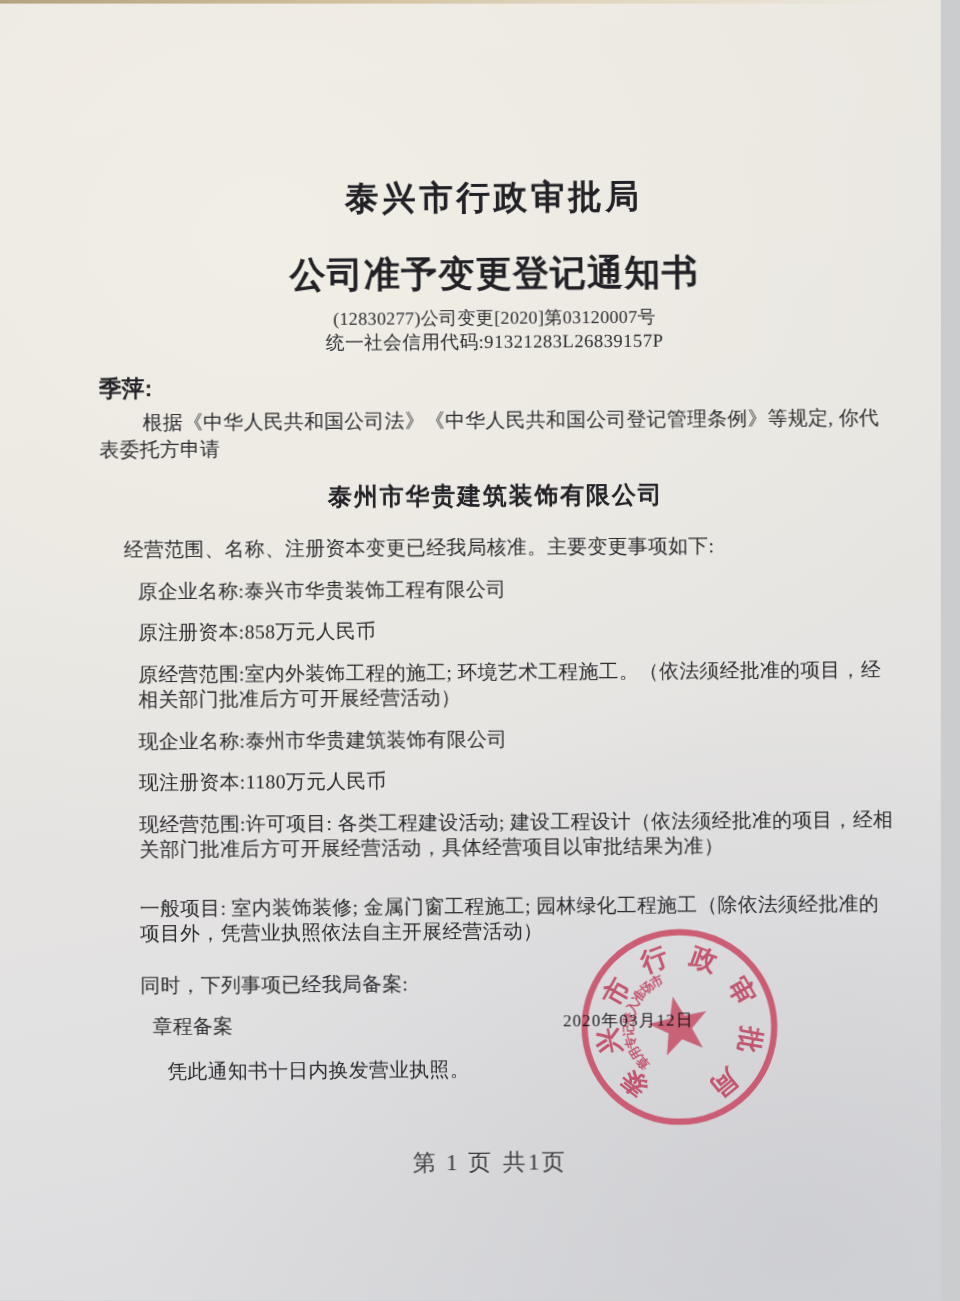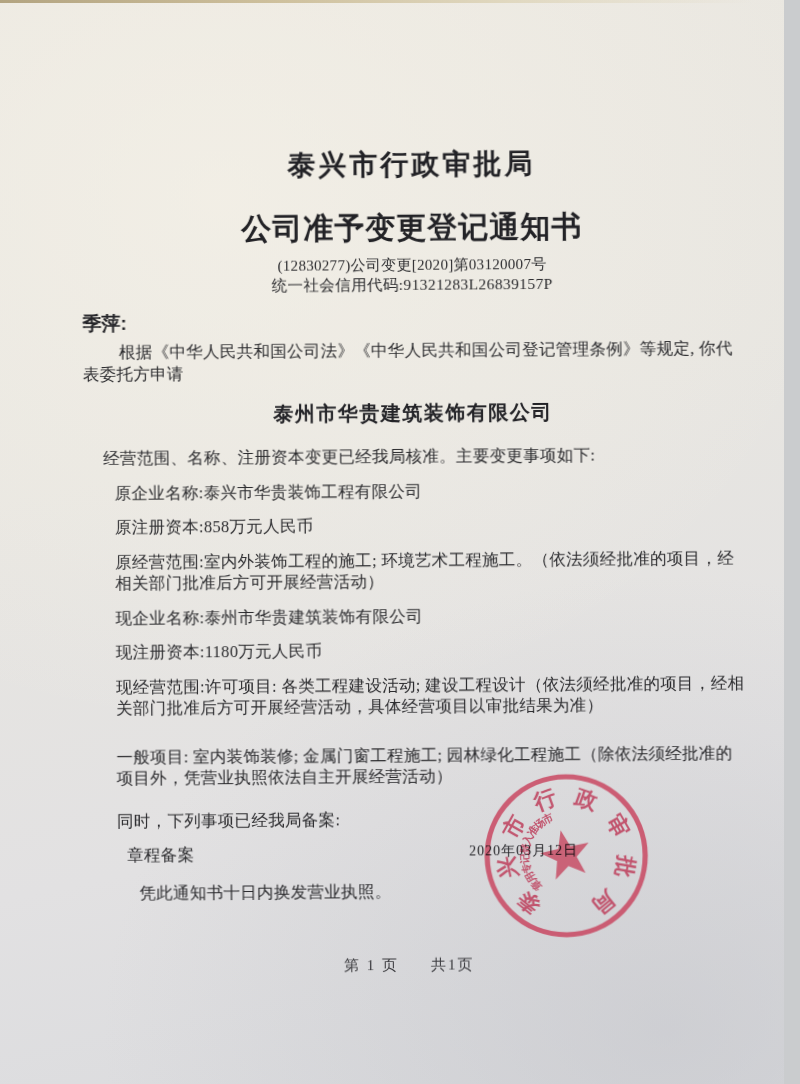--- a/index.html
+++ b/index.html
@@ -30,22 +30,22 @@
   .company{margin:17px 0 19px;text-align:center;font-size:20px;font-weight:bold;
     letter-spacing:1.5px;font-family:"Liberation Sans","DejaVu Sans",sans-serif;color:#232327;}
   .approval{margin-left:24px;text-indent:1.2em;margin-bottom:16px;}
   .items{margin-left:31px;width:629px;}
   .items p{margin:13px 0;font-size:16.5px;line-height:21.5px;letter-spacing:.3px;}
   .items p.gap-before{margin-top:27px;}
   .filing-intro{margin-top:21px !important;}
   .filing-item{margin-left:10px !important;}
   .instruction{margin-left:22px !important;margin-top:16px !important;}
   .date{position:absolute;left:467px;top:843px;font-size:14px;letter-spacing:1px;color:#232327;}
-  .footer{position:absolute;left:341px;top:956px;display:flex;gap:32px;
-    font-size:15px;letter-spacing:2px;color:#3a3a3e;}
+  .footer{position:absolute;left:341px;top:956px;display:flex;gap:8px;
+    font-size:19px;letter-spacing:2px;color:#3a3a3e;}
   .stamp{position:absolute;left:478px;top:771px;width:172px;height:172px;
     mix-blend-mode:multiply;opacity:.93;filter:blur(0.35px);}
   .stamp svg{width:100%;height:100%;}
   .stamp text{fill:#bd3a58;font-family:"Liberation Sans","DejaVu Sans",sans-serif;font-weight:bold;}
   .stamp .stamp-outer-char{font-size:22px;}
   .stamp .stamp-inner-char{font-size:10.5px;}
 </style>
 </head>
 <body>
 

